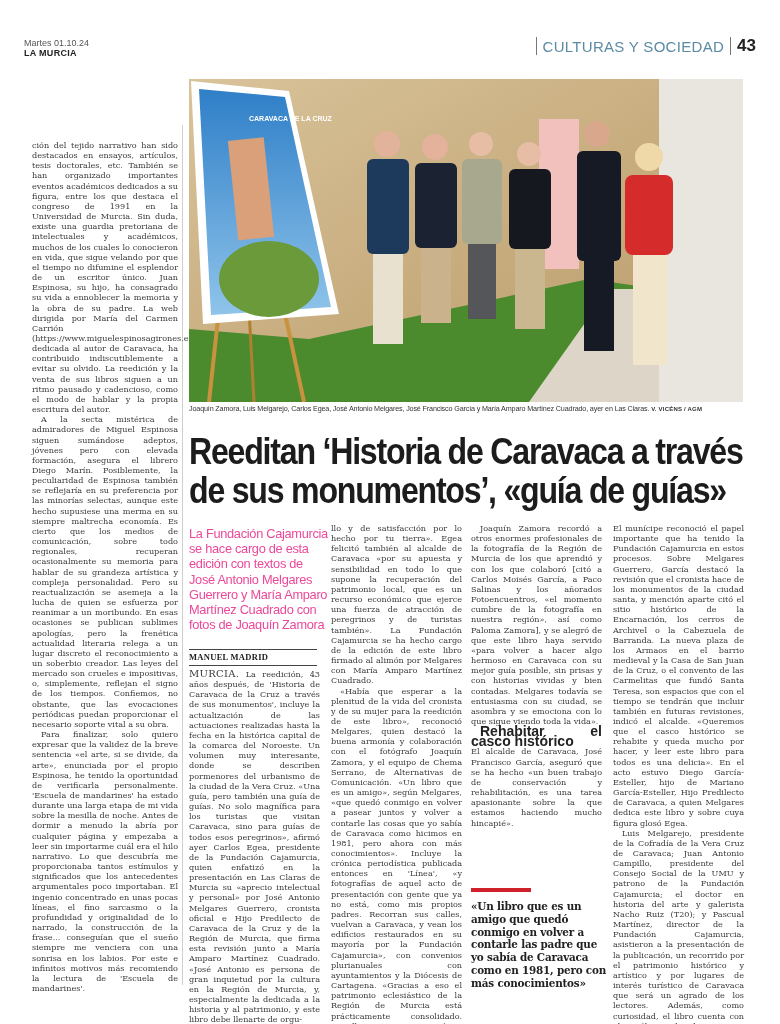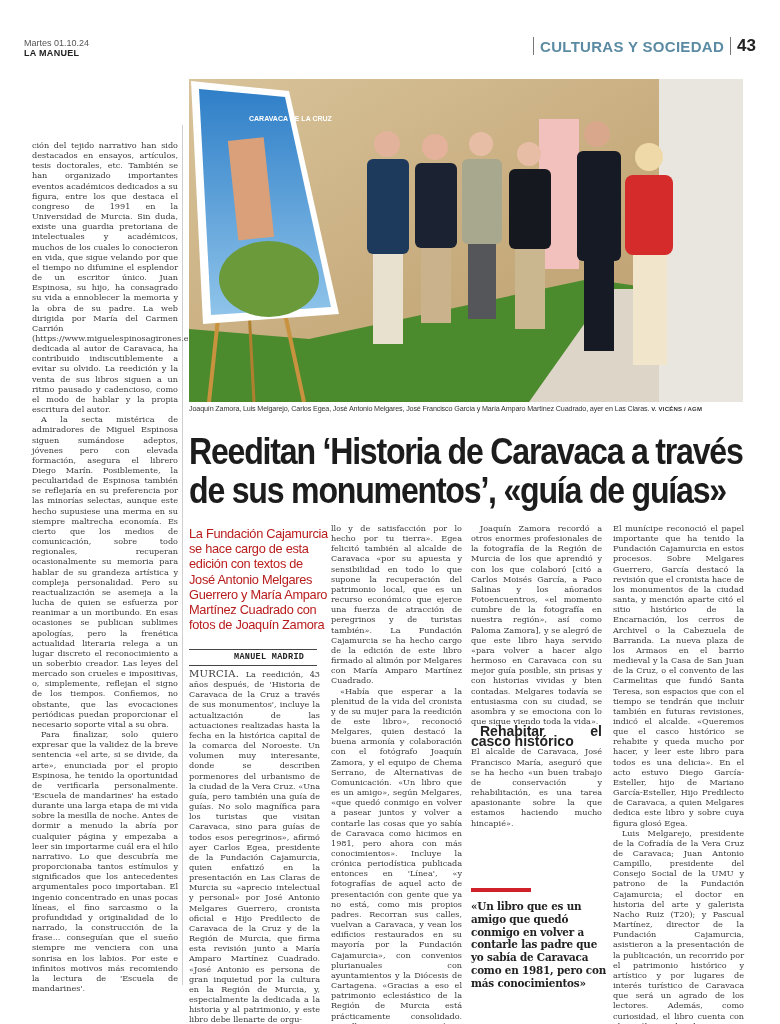--- a/index.html
+++ b/index.html
@@ -2,59 +2,59 @@
 <html><head>
 <meta charset="utf-8">
 <style>
   html, body { margin:0; padding:0; background:#ffffff; }
   body { width:780px; height:1024px; position:relative; overflow:hidden; font-family:"DejaVu Serif", serif; color:#333; }
   .masthead-left { position:absolute; left:24px; top:38px; font-family:"Liberation Sans", sans-serif; line-height:10px; }
   .masthead-left .date { font-size:9px; color:#555; }
   .masthead-left .paper { font-size:9px; font-weight:bold; color:#222; letter-spacing:0.3px; }
   .section-head { position:absolute; right:24px; top:36px; display:flex; align-items:center; font-family:"Liberation Sans", sans-serif; }
   .section-head .bar { width:1px; height:18px; background:#777; margin:0 6px; }
-  .section-head .section { font-size:15px; font-weight:bold; color:#5b8ba3; letter-spacing:0.3px;text-align:center; }
+  .section-head .section { font-size:15px; font-weight:normal; color:#5b8ba3; letter-spacing:0.3px;text-align:center; }
   .section-head .pageno { font-size:17px; font-weight:bold; color:#222; }
 
   .col-rule { position:absolute; left:182px; top:125px; width:1px; height:860px; background:#cfcfcf; }
 
   .col { position:absolute; font-size:8.1px; line-height:10.15px; text-align:justify; color:#3a3a3a; }
   .col p { margin:0; text-indent:9px; }
   .col p.noindent { text-indent:0; }
 
   #left-col { left:32px; top:140px; width:146px; }
 
   .photo { position:absolute; left:189px; top:79px; width:554px; height:323px; overflow:hidden; background:#c9b48e; }
   .caption { position:absolute; left:189px; top:404px; width:554px; font-family:"Liberation Sans", sans-serif; font-size:7.2px; color:#333; white-space:nowrap; letter-spacing:-0.15px; }
   .caption .credit { font-weight:bold; font-size:6px; letter-spacing:0.2px; }
 
   .headline { position:absolute; left:189px; top:432px; width:560px; font-family:"Liberation Sans", sans-serif; font-weight:bold; font-size:36.5px; line-height:39px; color:#1c1c1c; letter-spacing:-1.4px; transform:scaleX(0.88); transform-origin:left top; white-space:nowrap; }
 
-  .subhead { position:absolute; left:189px; top:526px; width:140px; font-family:"Liberation Sans", sans-serif; font-size:12.8px; line-height:15.2px; color:#b91c1c; letter-spacing:-0.3px; }
+  .subhead { position:absolute; left:189px; top:526px; width:140px; font-family:"Liberation Sans", sans-serif; font-size:12.8px; line-height:15.2px; color:#ec4899; letter-spacing:-0.3px; }
   .sub-rule1 { position:absolute; left:189px; top:649px; width:128px; height:1px; background:#444; }
-  .byline { position:absolute; left:189px; top:652px; font-family:Liberation Mono, monospace; font-size:8.5px; font-weight:bold; color:#222; letter-spacing:0.3px;margin-left:45px; }
+  .byline { position:absolute; left:189px; top:652px; font-family:Liberation Serif, serif; font-size:8.5px; font-weight:bold; color:#222; letter-spacing:0.3px; }
   .sub-rule2 { position:absolute; left:189px; top:665px; width:128px; height:1px; background:#444; }
 
   #col2 { left:189px; top:669px; width:131px; }
   #col3 { left:331px; top:523px; width:131px; }
   #col4 { left:471px; top:523px; width:131px; }
   #col5 { left:613px; top:523px; width:131px; }
   .col .place { font-variant:small-caps; font-size:10px; letter-spacing:0.3px; }
 
   .subtitle-section { font-family:"Liberation Sans", sans-serif; font-weight:bold; font-size:14px; color:#222; margin:6px 0 1px 0; text-indent:0; }
 
   .pull-bar { position:absolute; left:471px; top:888px; width:60px; height:4px; background:#d0202a; }
   .pull-quote { position:absolute; left:471px; top:900px; width:136px; font-family:"DejaVu Serif", serif; font-weight:bold; font-size:10.4px; line-height:12.8px; color:#222; letter-spacing:-0.2px; }
 </style>
 </head>
 <body>
 
 <div class="masthead-left">
   <div class="date">Martes 01.10.24</div>
-  <div class="paper">LA MANUEL</div>
+  <div class="paper">LA MURCIA</div>
 </div>
 
 <div class="section-head">
   <span class="bar"></span>
   <span class="section">CULTURAS Y SOCIEDAD</span>
   <span class="bar"></span>
   <span class="pageno">43</span>
 </div>
 
 <div class="col-rule"></div>
@@ -150,21 +150,21 @@
 </div>
 
 <div class="col" id="col3">
   <p class="noindent">llo y de satisfacción por lo hecho por tu tierra». Egea felicitó también al alcalde de Caravaca «por su apuesta y sensibilidad en todo lo que supone la recuperación del patrimonio local, que es un recurso económico que ejerce una fuerza de atracción de peregrinos y de turistas también». La Fundación Cajamurcia se ha hecho cargo de la edición de este libro firmado al alimón por Melgares con María Amparo Martínez Cuadrado.</p>
   <p>«Había que esperar a la plenitud de la vida del cronista y de su mujer para la reedición de este libro», reconoció Melgares, quien destacó la buena armonía y colaboración con el fotógrafo Joaquín Zamora, y el equipo de Chema Serrano, de Alternativas de Comunicación. «Un libro que es un amigo», según Melgares, «que quedó conmigo en volver a pasear juntos y volver a contarle las cosas que yo sabía de Caravaca como hicimos en 1981, pero ahora con más conocimientos». Incluye la crónica periodística publicada entonces en 'Línea', «y fotografías de aquel acto de presentación con gente que ya no está, como mis propios padres. Recorran sus calles, vuelvan a Caravaca, y vean los edificios restaurados en su mayoría por la Fundación Cajamurcia», con convenios plurianuales con ayuntamientos y la Diócesis de Cartagena. «Gracias a eso el patrimonio eclesiástico de la Región de Murcia está prácticamente consolidado. Aquellos convenios pasarán a la historia económica de</p>
 </div>
 
 <div class="col" id="col4">
   <p>Joaquín Zamora recordó a otros enormes profesionales de la fotografía de la Región de Murcia de los que aprendió y con los que colaboró [citó a Carlos Moisés García, a Paco Salinas y los añorados Fotoencuentros, «el momento cumbre de la fotografía en nuestra región», así como Paloma Zamora], y se alegró de que este libro haya servido «para volver a hacer algo hermoso en Caravaca con su mejor guía posible, sin prisas y con historias vividas y bien contadas. Melgares todavía se entusiasma con su ciudad, se asombra y se emociona con lo que sigue viendo toda la vida».</p>
   <p class="subtitle-section">Rehabitar el casco histórico</p>
-  <p class="noindent">El alcalde de Caravaca, José Francisco María, aseguró que se ha hecho «un buen trabajo de conservación y rehabilitación, es una tarea apasionante sobre la que estamos haciendo mucho hincapié».</p>
+  <p class="noindent">El alcalde de Caravaca, José Francisco García, aseguró que se ha hecho «un buen trabajo de conservación y rehabilitación, es una tarea apasionante sobre la que estamos haciendo mucho hincapié».</p>
 </div>
 
 <div class="pull-bar"></div>
 <div class="pull-quote">«Un libro que es un amigo que quedó conmigo en volver a contarle las padre que yo sabía de Caravaca como en 1981, pero con más conocimientos»</div>
 
 <div class="col" id="col5">
   <p class="noindent">El munícipe reconoció el papel importante que ha tenido la Fundación Cajamurcia en estos procesos. Sobre Melgares Guerrero, García destacó la revisión que el cronista hace de los monumentos de la ciudad santa, y mención aparte citó el sitio histórico de la Encarnación, los cerros de Archivel o la Cabezuela de Barranda. La nueva plaza de los Armaos en el barrio medieval y la Casa de San Juan de la Cruz, o el convento de las Carmelitas que fundó Santa Teresa, son espacios que con el tiempo se tendrán que incluir también en futuras revisiones, indicó el alcalde. «Queremos que el casco histórico se rehabite y queda mucho por hacer, y leer este libro para todos es una delicia». En el acto estuvo Diego García-Esteller, hijo de Mariano García-Esteller, Hijo Predilecto de Caravaca, a quien Melgares dedica este libro y sobre cuya figura glosó Egea.</p>
   <p>Luis Melgarejo, presidente de la Cofradía de la Vera Cruz de Caravaca; Juan Antonio Campillo, presidente del Consejo Social de la UMU y patrono de la Fundación Cajamurcia; el doctor en historia del arte y galerista Nacho Ruiz (T20); y Pascual Martínez, director de la Fundación Cajamurcia, asistieron a la presentación de la publicación, un recorrido por el patrimonio histórico y artístico y por lugares de interés turístico de Caravaca que será un agrado de los lectores. Además, como curiosidad, el libro cuenta con el prólogo de la primera edición del historiador Juan Torres Fontes.</p>
 </div>
 

